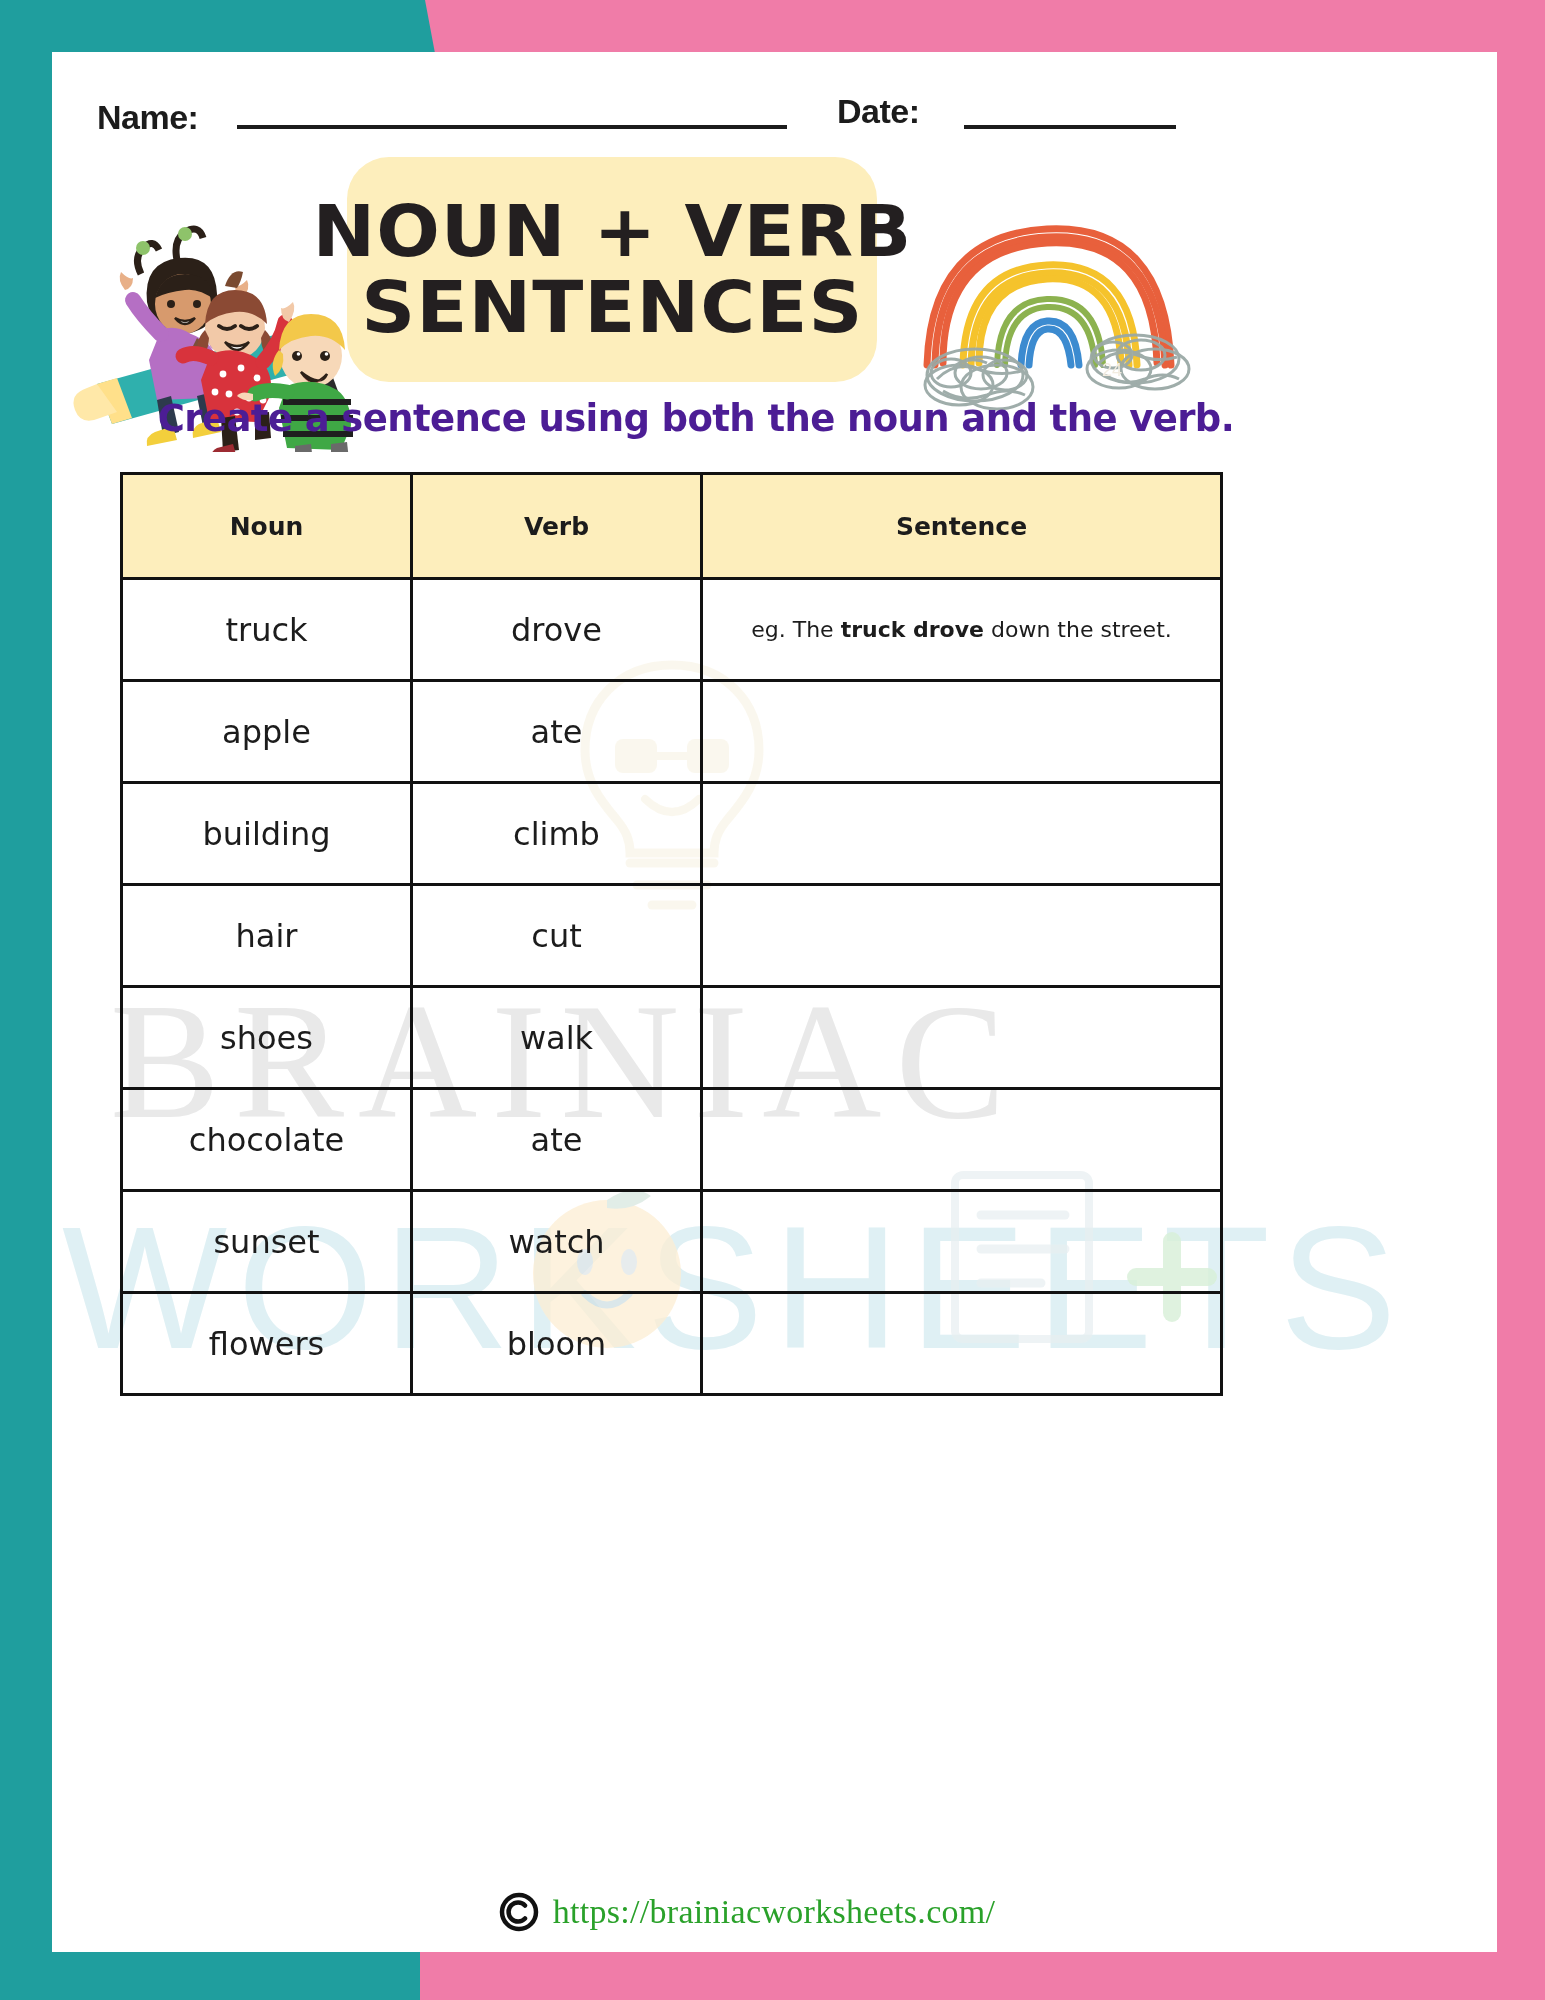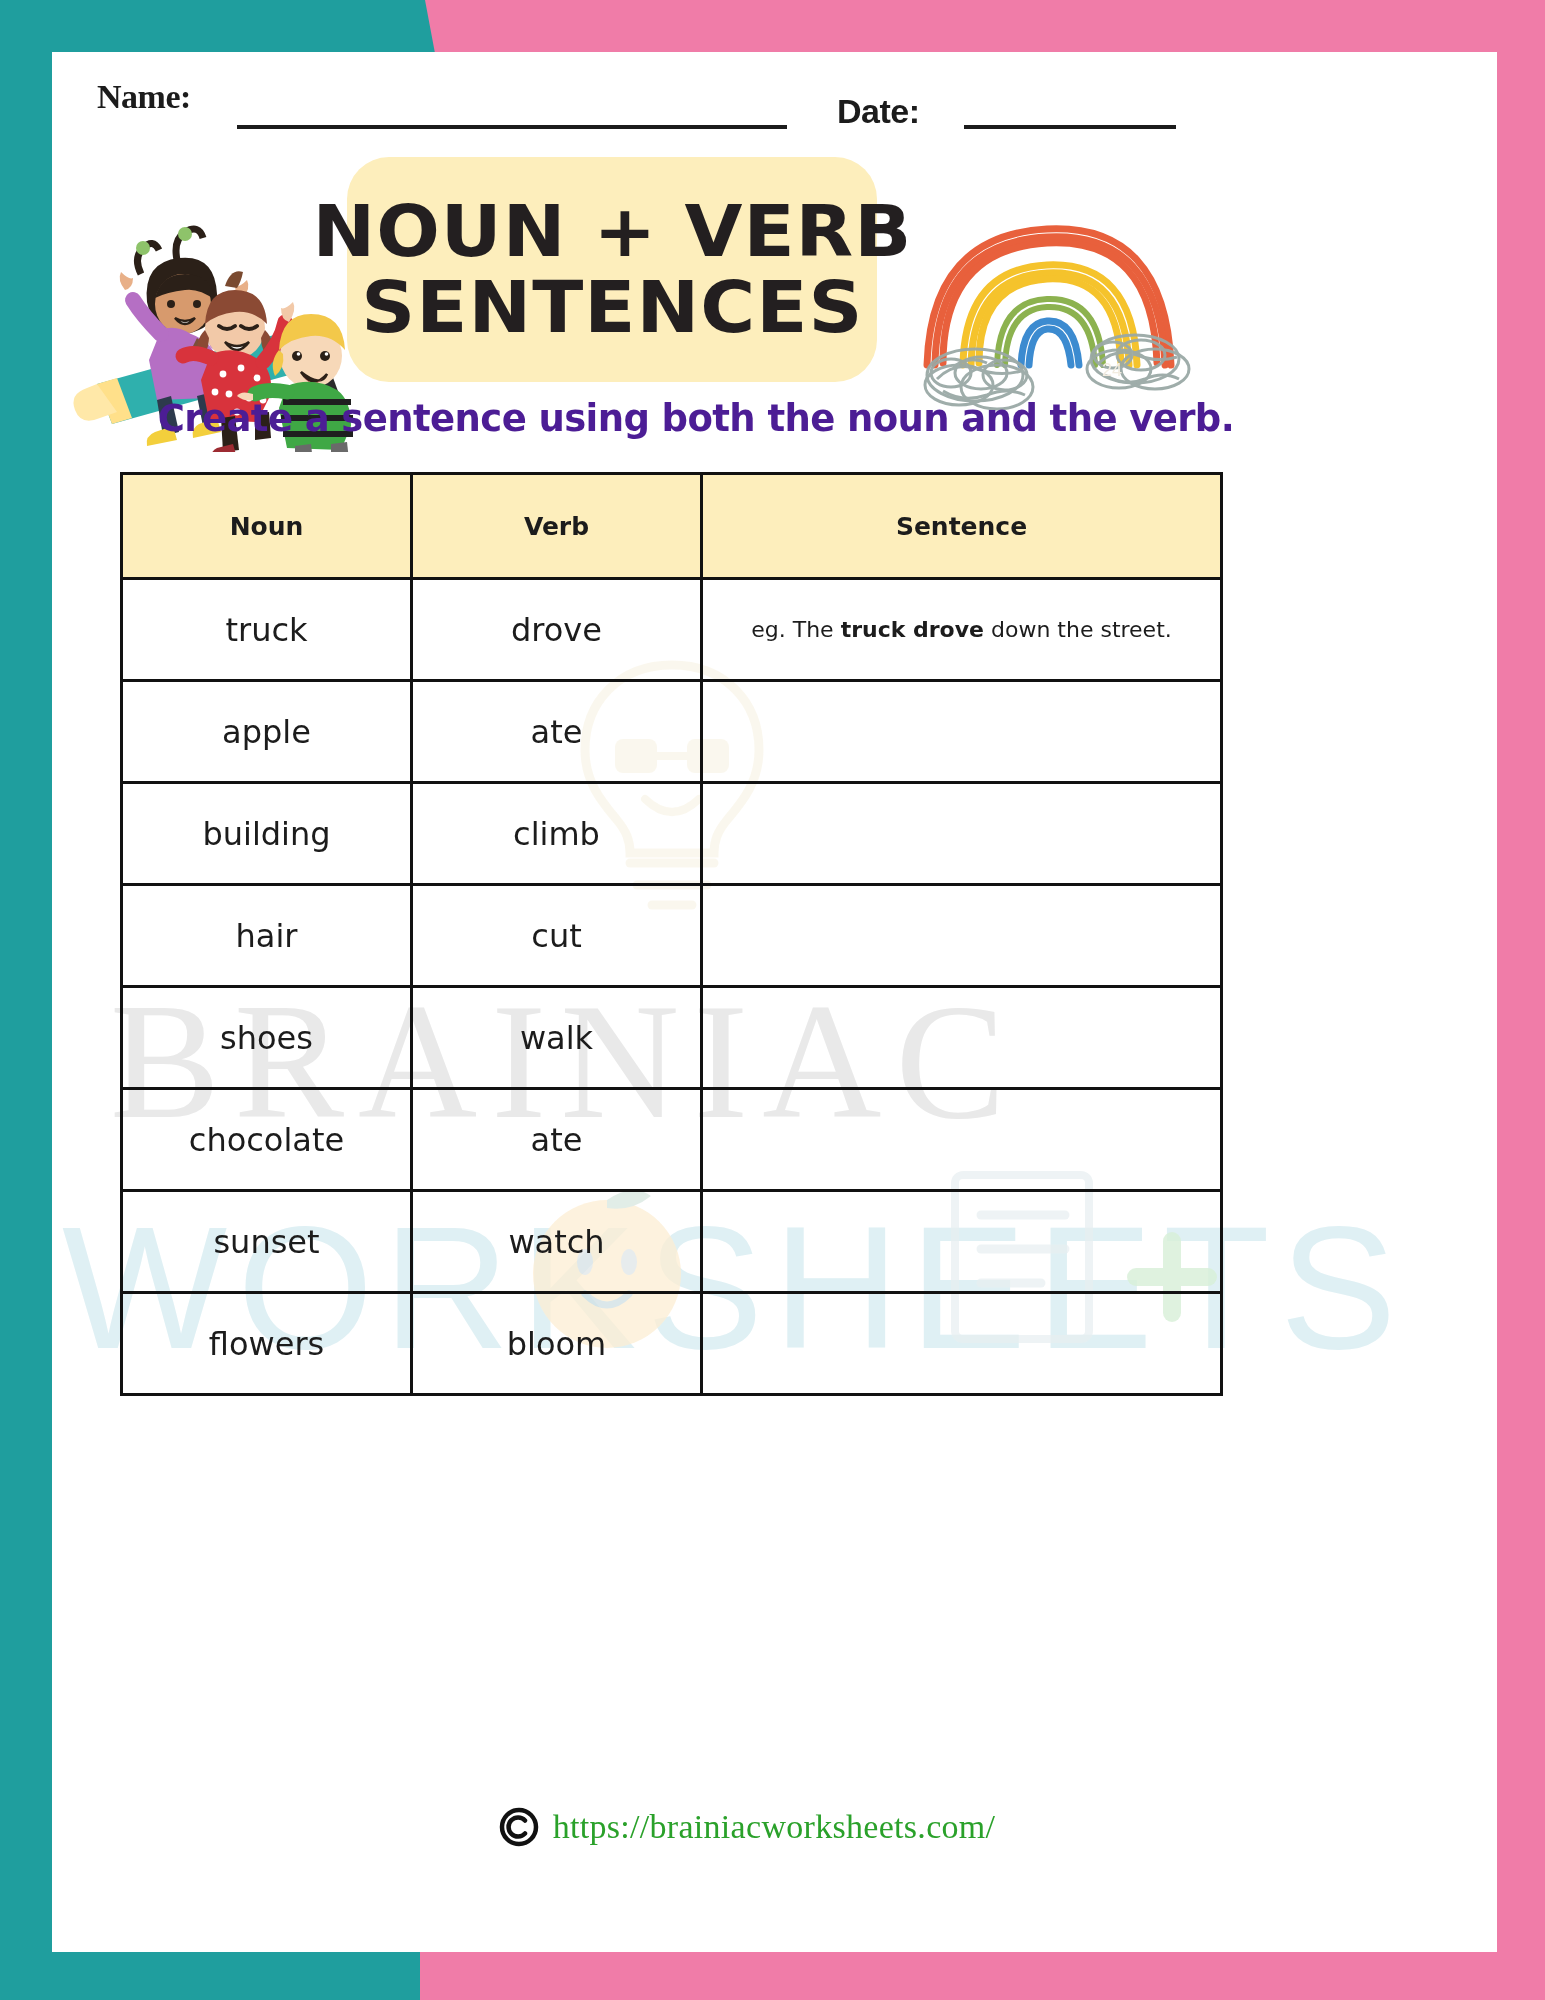--- a/index.html
+++ b/index.html
@@ -97,21 +97,21 @@
     font-weight:bold;
     font-size:34px;
     color:#1c1c1c;
     letter-spacing:-0.5px;
   }
   .nd-line {
     position:absolute;
     height:4px;
     background:#1c1c1c;
   }
-  #name-label { left:45px; top:26px;font-family:Liberation Serif, serif; }
+  #name-label { left:45px; top:46px; }
   #name-line  { left:185px; top:73px; width:550px; }
   #date-label { left:785px; top:40px; }
   #date-line  { left:912px; top:73px; width:212px; }
 
   
   #title-banner {
     position:absolute;
     left:295px; top:105px;
     width:530px; height:225px;
     background:#fdeebc;
@@ -196,21 +196,21 @@
 
   .sent-cell {
     font-size:22px;
     font-weight:400;
   }
   .sent-cell b { font-weight:bold; }
 
   
   #footer {
     position:absolute;
-    left:0; top:1755px;
+    left:0; top:1840px;
     width:1445px;
     display:flex;
     align-items:center;
     justify-content:center;
     gap:14px;
     padding-right:55px;
   }
   #copy-icon { flex:0 0 auto; }
   #site-url {
     font-family:"Liberation Serif", serif;

